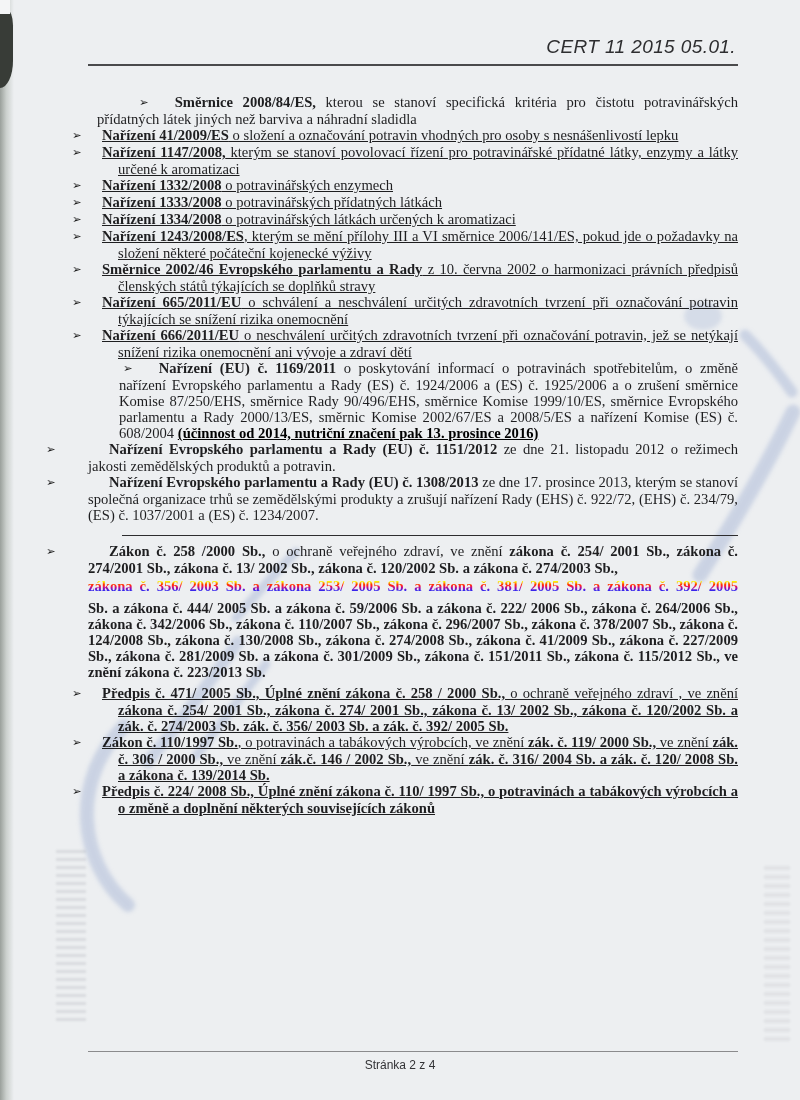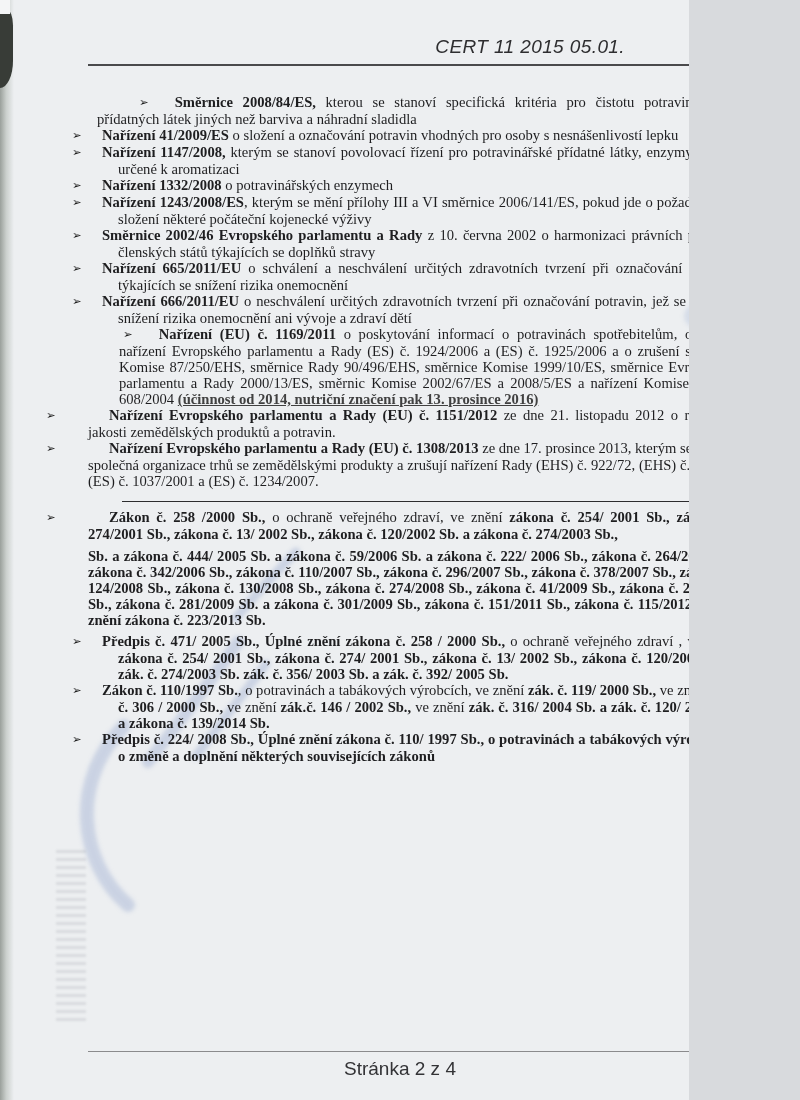--- a/index.html
+++ b/index.html
@@ -1,51 +1,50 @@
 <!DOCTYPE html>
 <html><head>
 <meta charset="utf-8">
 <style>
   html,body{margin:0;padding:0;background:#d8dadd;}
   .page{
-    position:relative;width:647px;height:1100px;overflow:hidden;
+    position:relative;width:800px;height:1100px;overflow:hidden;
     background:#edeff1;
     font-family:"Liberation Serif","DejaVu Serif",serif;
     color:#1e1e20;
-    padding-left:42px;
   }
   
   .edge-left{position:absolute;left:0;top:0;width:14px;height:1100px;
     background:linear-gradient(to right,#9aa09b 0%,#cbd0cd 45%,rgba(237,239,241,0) 100%);}
   .corner-tl{position:absolute;left:0;top:10px;width:13px;height:78px;background:#383c37;
     border-radius:0 10px 22px 0 / 0 26px 46px 0;}
   .corner-tl2{position:absolute;left:0;top:0;width:10px;height:14px;background:#f4f5f6;}
   .smudge{position:absolute;filter:blur(.8px);}
   .smudge-left{left:56px;top:850px;width:30px;height:175px;opacity:.8;
     background:repeating-linear-gradient(to bottom,rgba(110,115,125,.20) 0 3px,transparent 3px 8px);}
   .smudge-right{left:764px;top:866px;width:26px;height:180px;opacity:.7;
     background:repeating-linear-gradient(to bottom,rgba(120,124,130,.15) 0 4px,transparent 4px 9px);}
   .wm{position:absolute;left:0;top:0;pointer-events:none;}
   
   .header-code{position:absolute;top:36px;right:64px;
     font-family:"Liberation Sans","DejaVu Sans",sans-serif;
     font-style:italic;font-size:19px;color:#2e2e30;letter-spacing:.4px;}
   .header-rule{position:absolute;top:64px;left:88px;width:650px;border-top:2px solid #4a4a4c;}
   .footer-rule{position:absolute;top:1051px;left:88px;width:650px;border-top:1.5px solid #8b8b8d;}
   .footer-text{position:absolute;top:1058px;left:0;width:800px;text-align:center;
-    font-family:"Liberation Sans","DejaVu Sans",sans-serif;font-size:19px;color:#333336;}
+    font-family:"Liberation Sans","DejaVu Sans",sans-serif;font-size:12px;color:#333336;}
   
   .content{position:absolute;left:88px;top:94px;width:650px;}
   .item{margin:0;text-align:justify;font-size:14.6px;line-height:16px;}
   .run{font-weight:normal;}
   .run.b{font-weight:bold;}
-  .run.red{color:#404040;font-weight:bold;text-decoration:underline;}
+  .run.red{color:#000000;font-weight:bold;text-decoration:underline;}
   .bullet{display:inline-block;font-size:11.5px;transform:translateY(-1px);color:#161616;
     font-family:"DejaVu Sans",sans-serif;}
-  .ind-a{padding-left:30px;text-indent:-23px;}
+  .ind-a{padding-left:30px;text-indent:-23px;text-decoration:underline;}
   .ind-a .bullet{margin-right:7px;}
   .ind-b1{padding-left:9px;text-indent:21px;}
   .ind-b1 .bullet{margin-right:26px;}
   .ind-b2{padding-left:31px;text-indent:2px;}
   .ind-b2 .bullet{margin-right:26px;}
   .ind-c{padding-left:0;text-indent:-21px;}
   .ind-c .bullet{margin-right:42px;}
   .divider{border:none;border-top:1.6px solid #2d2d2f;margin:12px 0 7px 34px;}
   .rainbow-line{
     font-weight:bold;
@@ -85,29 +84,32 @@
   <div class="smudge smudge-right"></div>
 
   <div class="header-code">CERT 11 2015 05.01.</div>
   <div class="header-rule"></div>
 
   <div class="content">
       <p class="item ind-b1"><span class="bullet">➢</span><span class="run b">Směrnice 2008/84/ES,</span><span class="run "> kterou se stanoví specifická kritéria pro čistotu potravinářských přídatných látek jiných než barviva a náhradní sladidla</span></p>
       <p class="item ind-a"><span class="bullet">➢</span><span class="run b">Nařízení 41/2009/ES</span><span class="run "> o složení a označování potravin vhodných pro osoby s nesnášenlivostí lepku</span></p>
       <p class="item ind-a"><span class="bullet">➢</span><span class="run b">Nařízení 1147/2008,</span><span class="run "> kterým se stanoví povolovací řízení pro potravinářské přídatné látky, enzymy a látky určené k aromatizaci</span></p>
       <p class="item ind-a"><span class="bullet">➢</span><span class="run b">Nařízení 1332/2008</span><span class="run "> o potravinářských enzymech</span></p>
+      <p class="item ind-a"><span class="bullet">➢</span><span class="run b">Nařízení 1333/2008</span><span class="run "> o potravinářských přídatných látkách</span></p>
+      <p class="item ind-a"><span class="bullet">➢</span><span class="run b">Nařízení 1334/2008</span><span class="run "> o potravinářských látkách určených k aromatizaci</span></p>
       <p class="item ind-a"><span class="bullet">➢</span><span class="run b">Nařízení 1243/2008/ES</span><span class="run ">, kterým se mění přílohy III a VI směrnice 2006/141/ES, pokud jde o požadavky na složení některé počáteční kojenecké výživy</span></p>
       <p class="item ind-a"><span class="bullet">➢</span><span class="run b">Směrnice 2002/46 Evropského parlamentu a Rady</span><span class="run "> z 10. června 2002 o harmonizaci právních předpisů členských států týkajících se doplňků stravy</span></p>
       <p class="item ind-a"><span class="bullet">➢</span><span class="run b">Nařízení 665/2011/EU</span><span class="run "> o schválení a neschválení určitých zdravotních tvrzení při označování potravin týkajících se snížení rizika onemocnění</span></p>
       <p class="item ind-a"><span class="bullet">➢</span><span class="run b">Nařízení 666/2011/EU</span><span class="run "> o neschválení určitých zdravotních tvrzení při označování potravin, jež se netýkají snížení rizika onemocnění ani vývoje a zdraví dětí</span></p>
       <p class="item ind-b2"><span class="bullet">➢</span><span class="run b">Nařízení (EU) č. 1169/2011 </span><span class="run "> o poskytování informací o potravinách spotřebitelům, o změně nařízení Evropského parlamentu a Rady (ES) č. 1924/2006 a (ES) č. 1925/2006 a o zrušení směrnice Komise 87/250/EHS, směrnice Rady 90/496/EHS, směrnice Komise 1999/10/ES, směrnice Evropského parlamentu a Rady 2000/13/ES, směrnic Komise 2002/67/ES a 2008/5/ES a nařízení Komise (ES) č. 608/2004 </span><span class="run red">(účinnost od 2014, nutriční značení pak 13. prosince 2016)</span></p>
       <p class="item ind-c"><span class="bullet">➢</span><span class="run b">Nařízení Evropského parlamentu a Rady (EU) č. 1151/2012</span><span class="run "> ze dne 21. listopadu 2012 o režimech jakosti zemědělských produktů a potravin.</span></p>
       <p class="item ind-c"><span class="bullet">➢</span><span class="run b">Nařízení Evropského parlamentu a Rady (EU) č. 1308/2013</span><span class="run "> ze dne 17. prosince 2013, kterým se stanoví společná organizace trhů se zemědělskými produkty a zrušují nařízení Rady (EHS) č. 922/72, (EHS) č. 234/79, (ES) č. 1037/2001 a (ES) č. 1234/2007.</span></p>
       <hr class="divider">
       <p class="item ind-c"><span class="bullet">➢</span><span class="run b">Zákon č. 258 /2000 Sb.,</span><span class="run "> o ochraně veřejného zdraví, ve znění </span><span class="run b">zákona č. 254/ 2001 Sb., zákona č. 274/2001 Sb., zákona č. 13/ 2002 Sb., zákona č. 120/2002 Sb. a zákona č. 274/2003 Sb.,</span></p>
+      <p class="item ind-cont rainbow-line" style="margin-top: 2px;"><span class="run b">zákona č. 356/ 2003 Sb. a zákona 253/ 2005 Sb. a zákona č. 381/ 2005 Sb. a zákona č. 392/ 2005</span></p>
       <p class="item ind-cont" style="margin-top: 6px;"><span class="run b">Sb. a zákona č. 444/ 2005 Sb. a zákona č. 59/2006 Sb. a zákona č. 222/ 2006 Sb., zákona č. 264/2006 Sb., zákona č. 342/2006 Sb., zákona č. 110/2007 Sb., zákona č. 296/2007 Sb., zákona č. 378/2007 Sb., zákona č. 124/2008 Sb., zákona č. 130/2008 Sb., zákona č. 274/2008 Sb., zákona č. 41/2009 Sb., zákona č. 227/2009 Sb., zákona č. 281/2009 Sb. a zákona č. 301/2009 Sb., zákona č. 151/2011 Sb., zákona č. 115/2012 Sb., ve znění zákona č. 223/2013 Sb.</span></p>
       <p class="item ind-a" style="margin-top: 5px;"><span class="bullet">➢</span><span class="run b">Předpis č. 471/ 2005 Sb., Úplné znění zákona č. 258 / 2000 Sb.,</span><span class="run "> o ochraně veřejného zdraví , ve znění </span><span class="run b">zákona č. 254/ 2001 Sb., zákona č. 274/ 2001 Sb., zákona č. 13/ 2002 Sb., zákona č. 120/2002 Sb. a zák. č. 274/2003 Sb.  zák. č. 356/ 2003 Sb. a zák. č. 392/ 2005 Sb.</span></p>
       <p class="item ind-a"><span class="bullet">➢</span><span class="run b">Zákon č. 110/1997 Sb.</span><span class="run ">, o potravinách a tabákových výrobcích, ve znění </span><span class="run b">zák. č. 119/ 2000 Sb.,</span><span class="run "> ve znění </span><span class="run b">zák. č. 306 / 2000 Sb.,</span><span class="run "> ve znění </span><span class="run b">zák.č. 146 / 2002 Sb.,</span><span class="run "> ve znění </span><span class="run b">zák. č. 316/ 2004 Sb. a zák. č. 120/ 2008 Sb. a zákona č. 139/2014 Sb.</span></p>
       <p class="item ind-a"><span class="bullet">➢</span><span class="run b">Předpis č. 224/ 2008 Sb., Úplné znění zákona č. 110/ 1997 Sb., o potravinách a tabákových výrobcích a o změně a doplnění některých souvisejících zákonů</span></p>
     </div>
 
   <div class="footer-rule"></div>
   <div class="footer-text">Stránka 2 z 4</div>
 
 </div>

